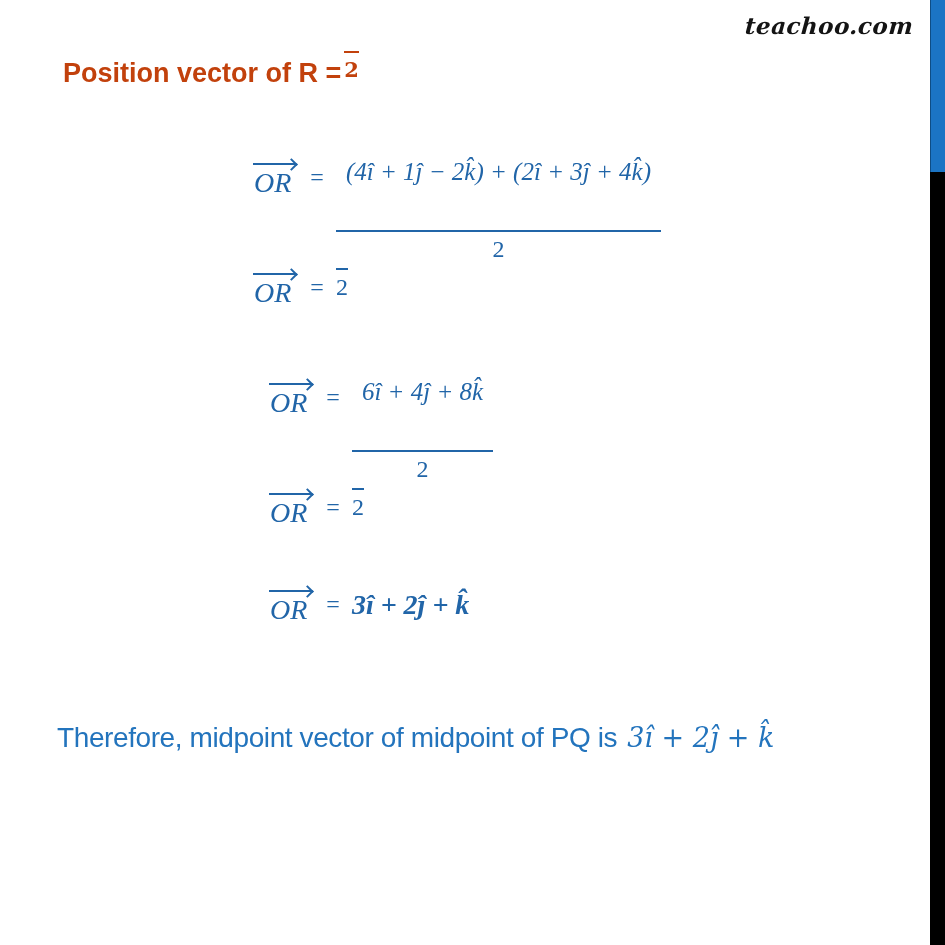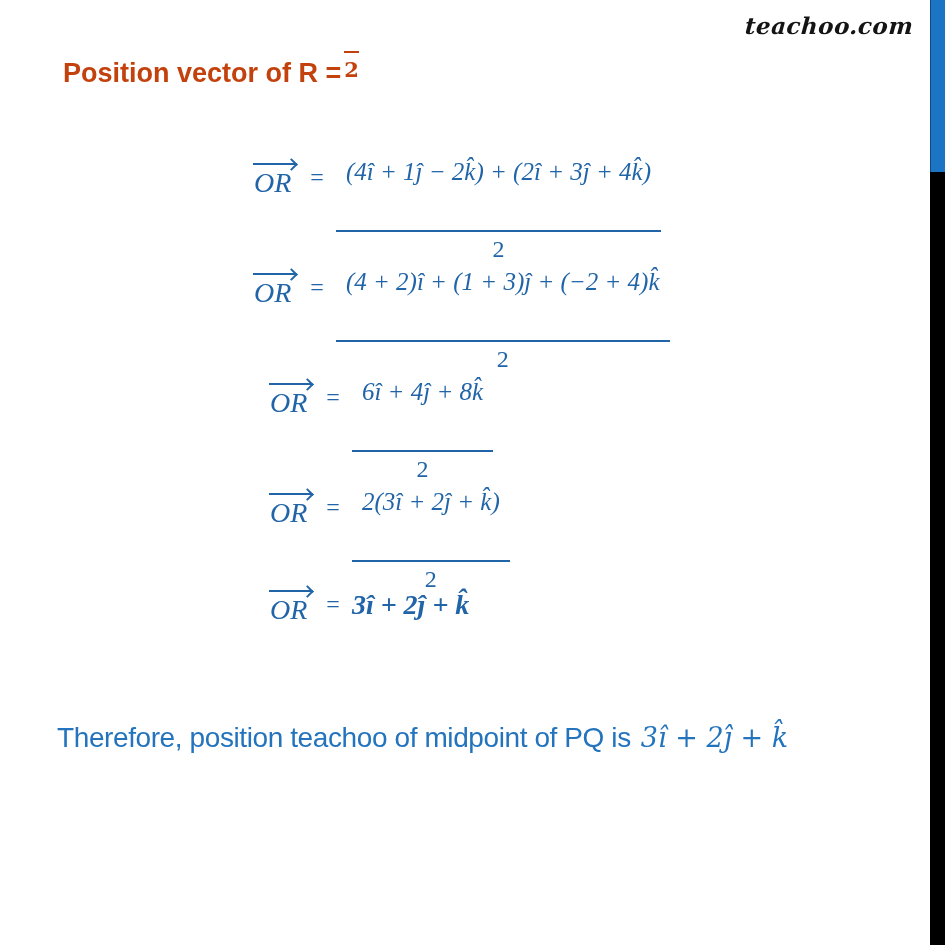--- a/index.html
+++ b/index.html
@@ -155,47 +155,45 @@
     <span class="frac">
       <span class="num">(4î + 1ĵ − 2k̂) + (2î + 3ĵ + 4k̂)</span>
       <span class="den">2</span>
     </span>
   </div>
 
   <div class="eq" style="left:252px; top:268px;">
     <span class="vec lhs">OR</span>
     <span class="equals">=</span>
     <span class="frac">
-      <span class="num">(4 + 2)î + (1 + 3)ĵ + (−2 + 4)k̂</span>
       <span class="den">2</span>
     </span>
   </div>
 
   <div class="eq" style="left:268px; top:378px;">
     <span class="vec lhs">OR</span>
     <span class="equals">=</span>
     <span class="frac">
       <span class="num">6î + 4ĵ + 8k̂</span>
       <span class="den">2</span>
     </span>
   </div>
 
   <div class="eq" style="left:268px; top:488px;">
     <span class="vec lhs">OR</span>
     <span class="equals">=</span>
     <span class="frac">
-      <span class="num">2(3î + 2ĵ + k̂)</span>
       <span class="den">2</span>
     </span>
   </div>
 
   <div class="eq" style="left:268px; top:585px;">
     <span class="vec lhs">OR</span>
     <span class="equals">=</span>
     <span class="rhs">3î + 2ĵ + k̂</span>
   </div>
 
   <div class="conclusion">
-    <span>Therefore, position teachoo of midpoint of PQ is</span>
+    <span>Therefore, midpoint vector of midpoint of PQ is</span>
     <span class="math">3î + 2ĵ + k̂</span>
   </div>
 
 </div>
 
 </body></html>

